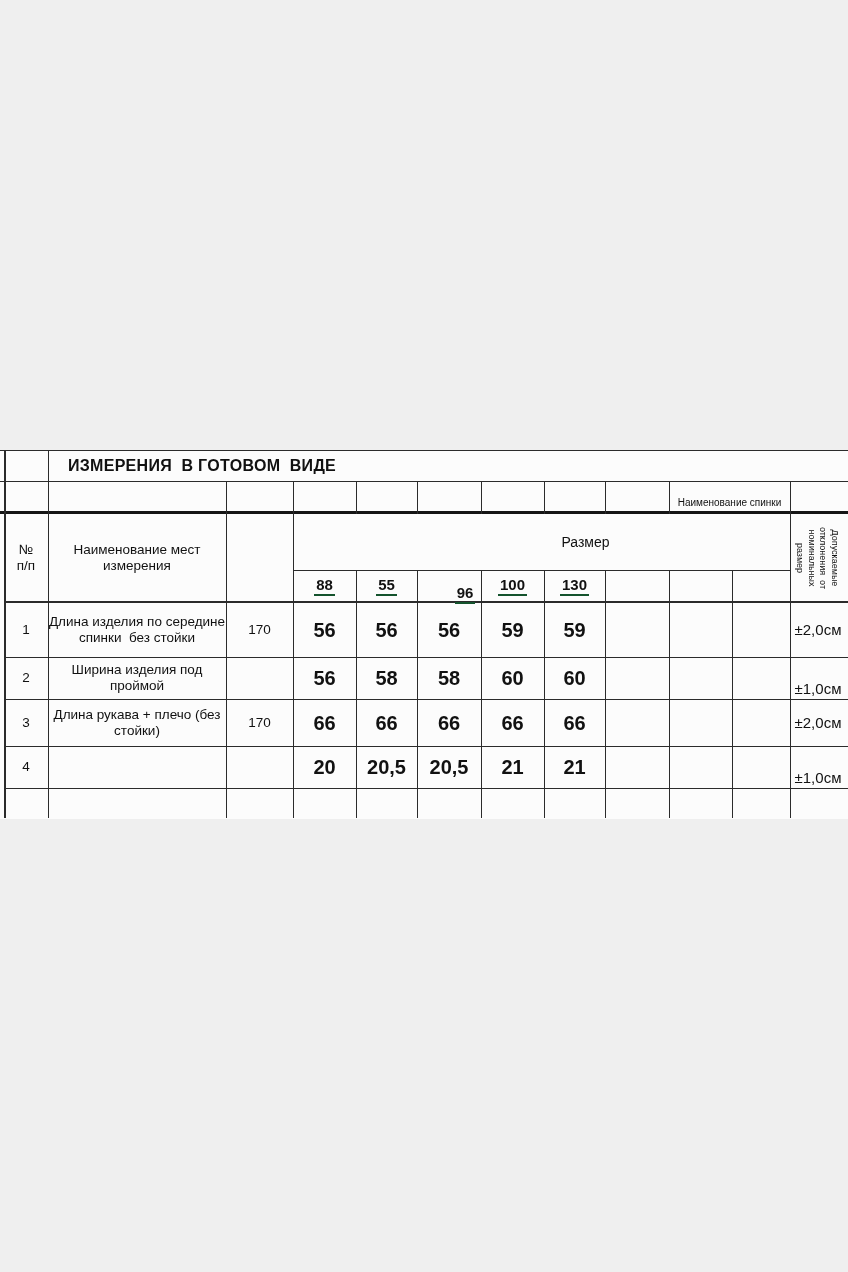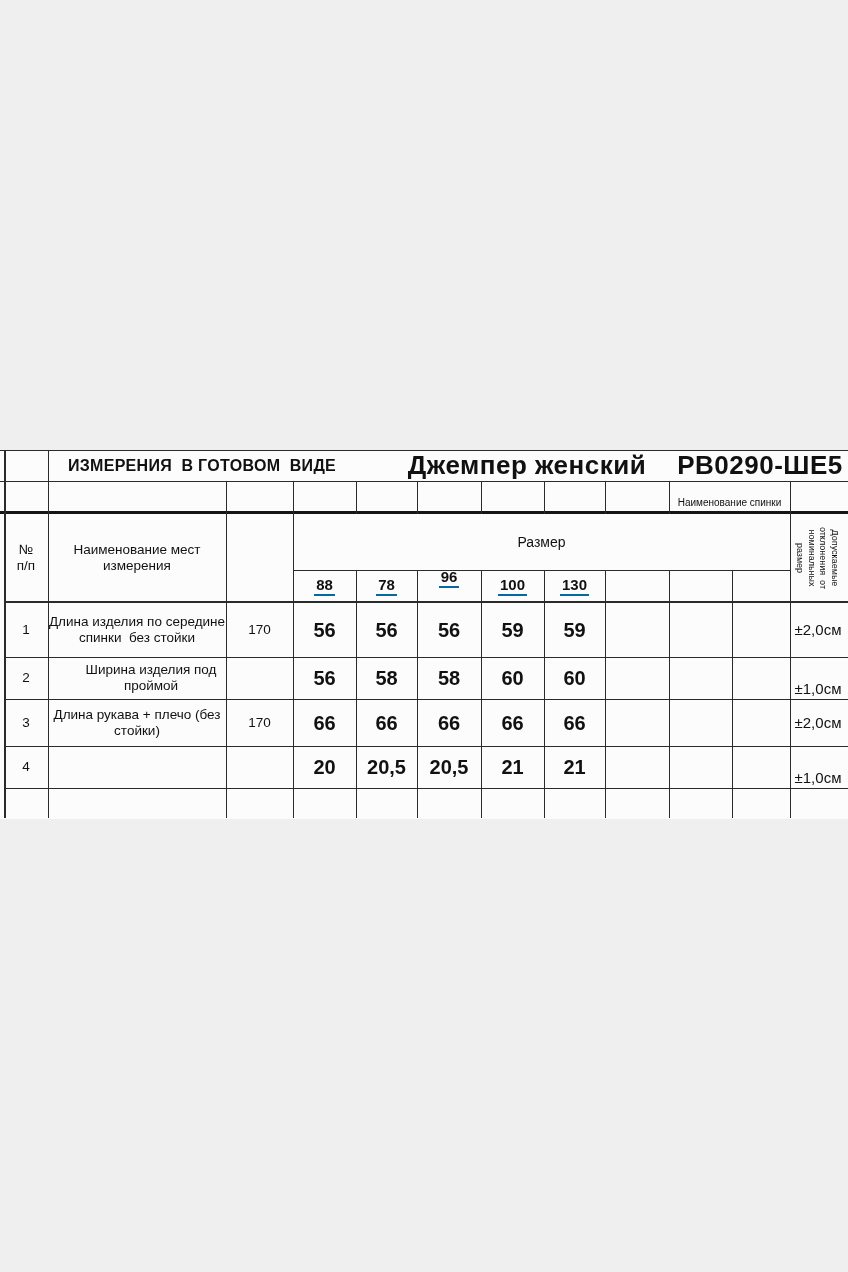--- a/index.html
+++ b/index.html
@@ -14,23 +14,23 @@
   #sheet{position:absolute;left:0;top:0;width:848px;height:1272px;}
   .band{position:absolute;left:0;top:450px;width:848px;height:369px;background:#fcfcfc;z-index:0;}
   .vl{position:absolute;width:1px;background:#2b2b2b;z-index:2;}
   .hl{position:absolute;height:1px;background:#2b2b2b;z-index:2;}
   .cell{
     position:absolute;display:flex;align-items:center;justify-content:center;
     text-align:center;z-index:4;line-height:16px;
   }
   .lbl{font-size:13.5px;white-space:pre-wrap;text-align:center;}
   .num-col{font-size:13.5px;}
-  .hdr{font-size:14px;}
+  .hdr{font-size:14px;padding-left:44px;}
   .size-num{font-size:15px;font-weight:700;}
-  .size-num span{border-bottom:2px solid #0369a1;padding:0 2px 1px;}
+  .size-num span{border-bottom:2px solid #14532d;padding:0 2px 1px;}
   .val{font-size:20px;font-weight:700;}
   .tol{font-size:15px;}
   .tol-bottom{align-items:flex-end;padding-bottom:2px;box-sizing:border-box;}
   .title-left{font-size:16px;font-weight:700;white-space:pre;letter-spacing:.3px;}
   .title-big{font-size:26px;font-weight:700;letter-spacing:.5px;}
   .caption-sm{font-size:10px;}
   .rotated{
     position:absolute;z-index:4;
     width:86px;height:48px;left:774px;top:534px;
     transform:rotate(90deg);
@@ -77,38 +77,36 @@
   <div class="vl" style="left:356px;top:570px;height:248px;"></div>
   <div class="vl" style="left:417px;top:570px;height:248px;"></div>
   <div class="vl" style="left:481px;top:570px;height:248px;"></div>
   <div class="vl" style="left:544px;top:570px;height:248px;"></div>
   <div class="vl" style="left:605px;top:570px;height:248px;"></div>
   <div class="vl" style="left:669px;top:570px;height:248px;"></div>
   <div class="vl" style="left:732px;top:570px;height:248px;"></div>
   <div class="vl" style="left:790px;top:481px;height:337px;"></div>
 
   <div class="cell title-left" style="left:52px;top:451px;width:300px;height:30px;">ИЗМЕРЕНИЯ  В ГОТОВОМ  ВИДЕ</div>
-  <div class="cell title-big" style="left:390px;top:449px;width:274px;height:32px;">Джемпер женский</div>
-  <div class="cell title-big" style="left:672px;top:449px;width:176px;height:32px;">РВ0290-ШЕ5</div>
 
   <div class="cell caption-sm" style="left:669px;top:495px;width:121px;height:16px;">Наименование спинки</div>
 
   <div class="cell num-col" style="left:4px;top:514px;width:44px;height:88px;white-space:pre-line;">№
 п/п</div>
   <div class="cell lbl" style="left:48px;top:514px;width:178px;height:88px;">Наименование мест
 измерения</div>
   <div class="cell hdr" style="left:293px;top:514px;width:497px;height:56px;">Размер</div>
 
   <div class="cell size-num" style="left:293px;top:570px;width:63px;height:32px;">
     <span>88</span>
   </div>
   <div class="cell size-num" style="left:356px;top:570px;width:61px;height:32px;">
-    <span>78</span>
+    <span>55</span>
   </div>
-  <div class="cell size-num" style="left:417px;top:554px;width:64px;height:48px;">
+  <div class="cell size-num" style="left:417px;top:570px;width:64px;height:48px;padding-left:16px;">
     <span>96</span>
   </div>
   <div class="cell size-num" style="left:481px;top:570px;width:63px;height:32px;">
     <span>100</span>
   </div>
   <div class="cell size-num" style="left:544px;top:570px;width:61px;height:32px;">
     <span>130</span>
   </div>
 
   <div class="rotated">Допускаемые
@@ -121,21 +119,21 @@
 спинки  без стойки</div>
   <div class="cell num-col" style="left:226px;top:602px;width:67px;height:55px;">170</div>
   <div class="cell val" style="left:293px;top:602px;width:63px;height:55px;">56</div>
   <div class="cell val" style="left:356px;top:602px;width:61px;height:55px;">56</div>
   <div class="cell val" style="left:417px;top:602px;width:64px;height:55px;">56</div>
   <div class="cell val" style="left:481px;top:602px;width:63px;height:55px;">59</div>
   <div class="cell val" style="left:544px;top:602px;width:61px;height:55px;">59</div>
   <div class="cell tol" style="left:790px;top:602px;width:56px;height:55px;">±2,0см</div>
 
   <div class="cell num-col" style="left:4px;top:657px;width:44px;height:42px;">2</div>
-  <div class="cell lbl" style="left:48px;top:657px;width:178px;height:42px;padding-left:14px;">Ширина изделия под
+  <div class="cell lbl" style="left:48px;top:657px;width:178px;height:42px;">Ширина изделия под
 проймой</div>
   <div class="cell num-col" style="left:226px;top:657px;width:67px;height:42px;"></div>
   <div class="cell val" style="left:293px;top:657px;width:63px;height:42px;">56</div>
   <div class="cell val" style="left:356px;top:657px;width:61px;height:42px;">58</div>
   <div class="cell val" style="left:417px;top:657px;width:64px;height:42px;">58</div>
   <div class="cell val" style="left:481px;top:657px;width:63px;height:42px;">60</div>
   <div class="cell val" style="left:544px;top:657px;width:61px;height:42px;">60</div>
   <div class="cell tol tol-bottom" style="left:790px;top:657px;width:56px;height:42px;">±1,0см</div>
 
   <div class="cell num-col" style="left:4px;top:699px;width:44px;height:47px;">3</div>

